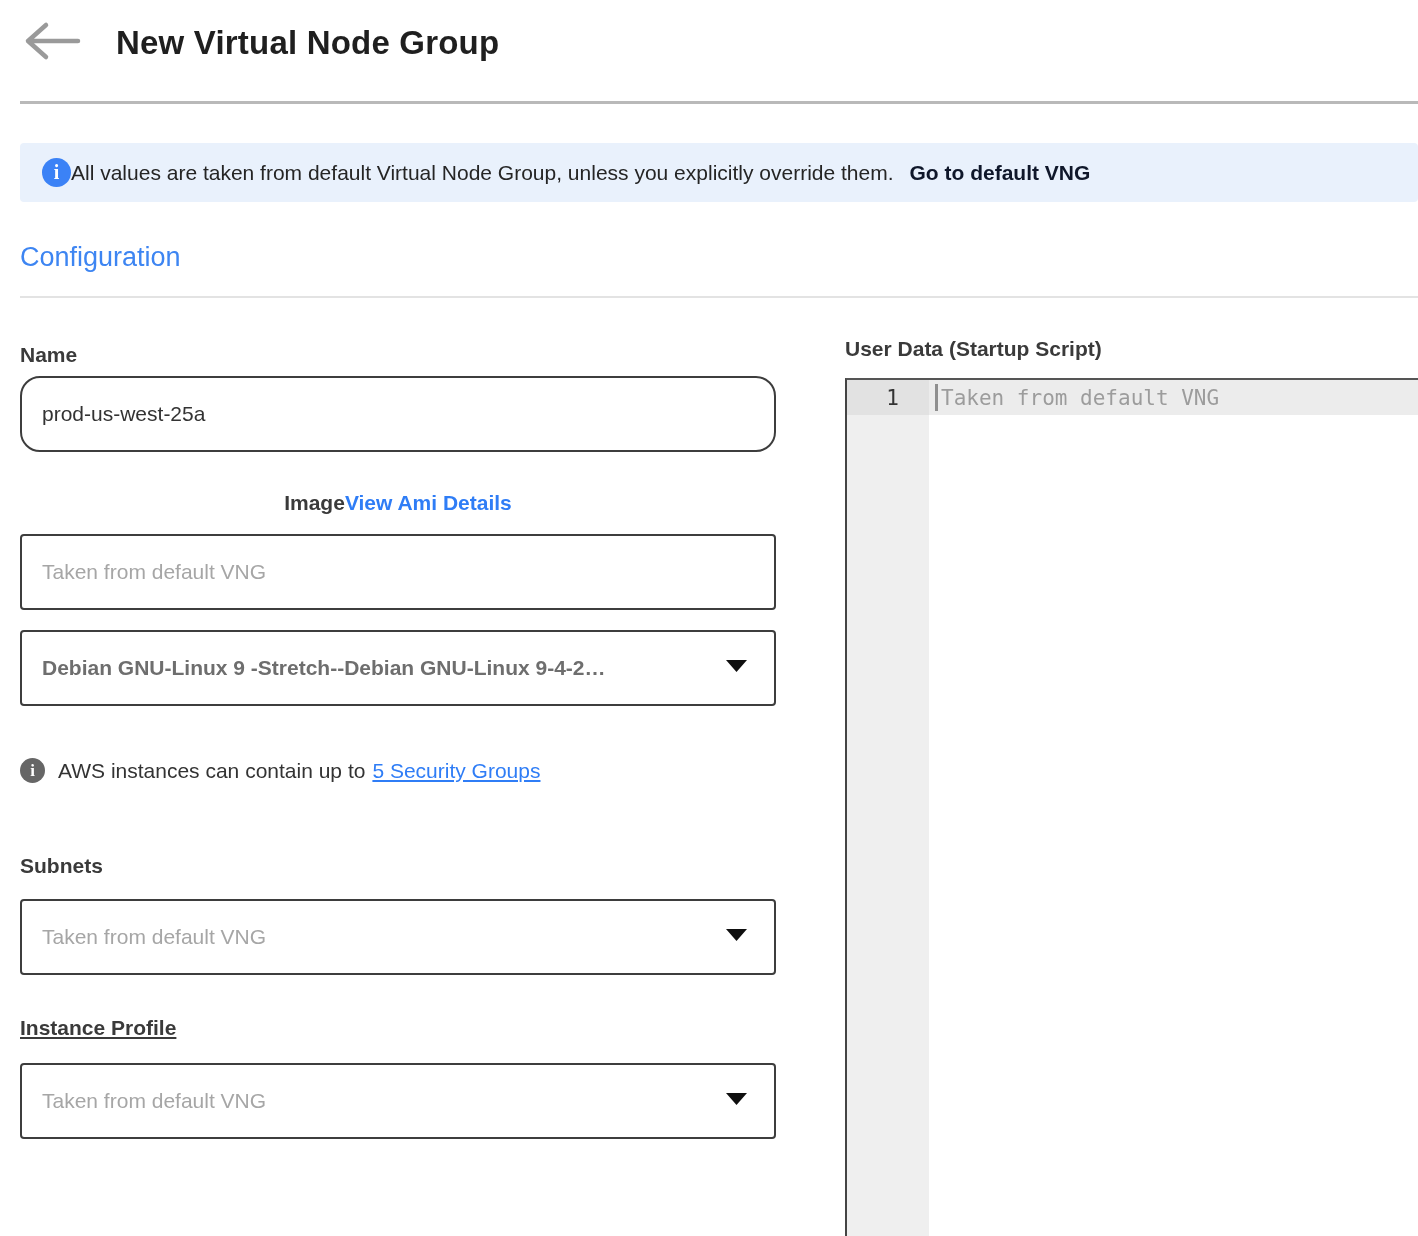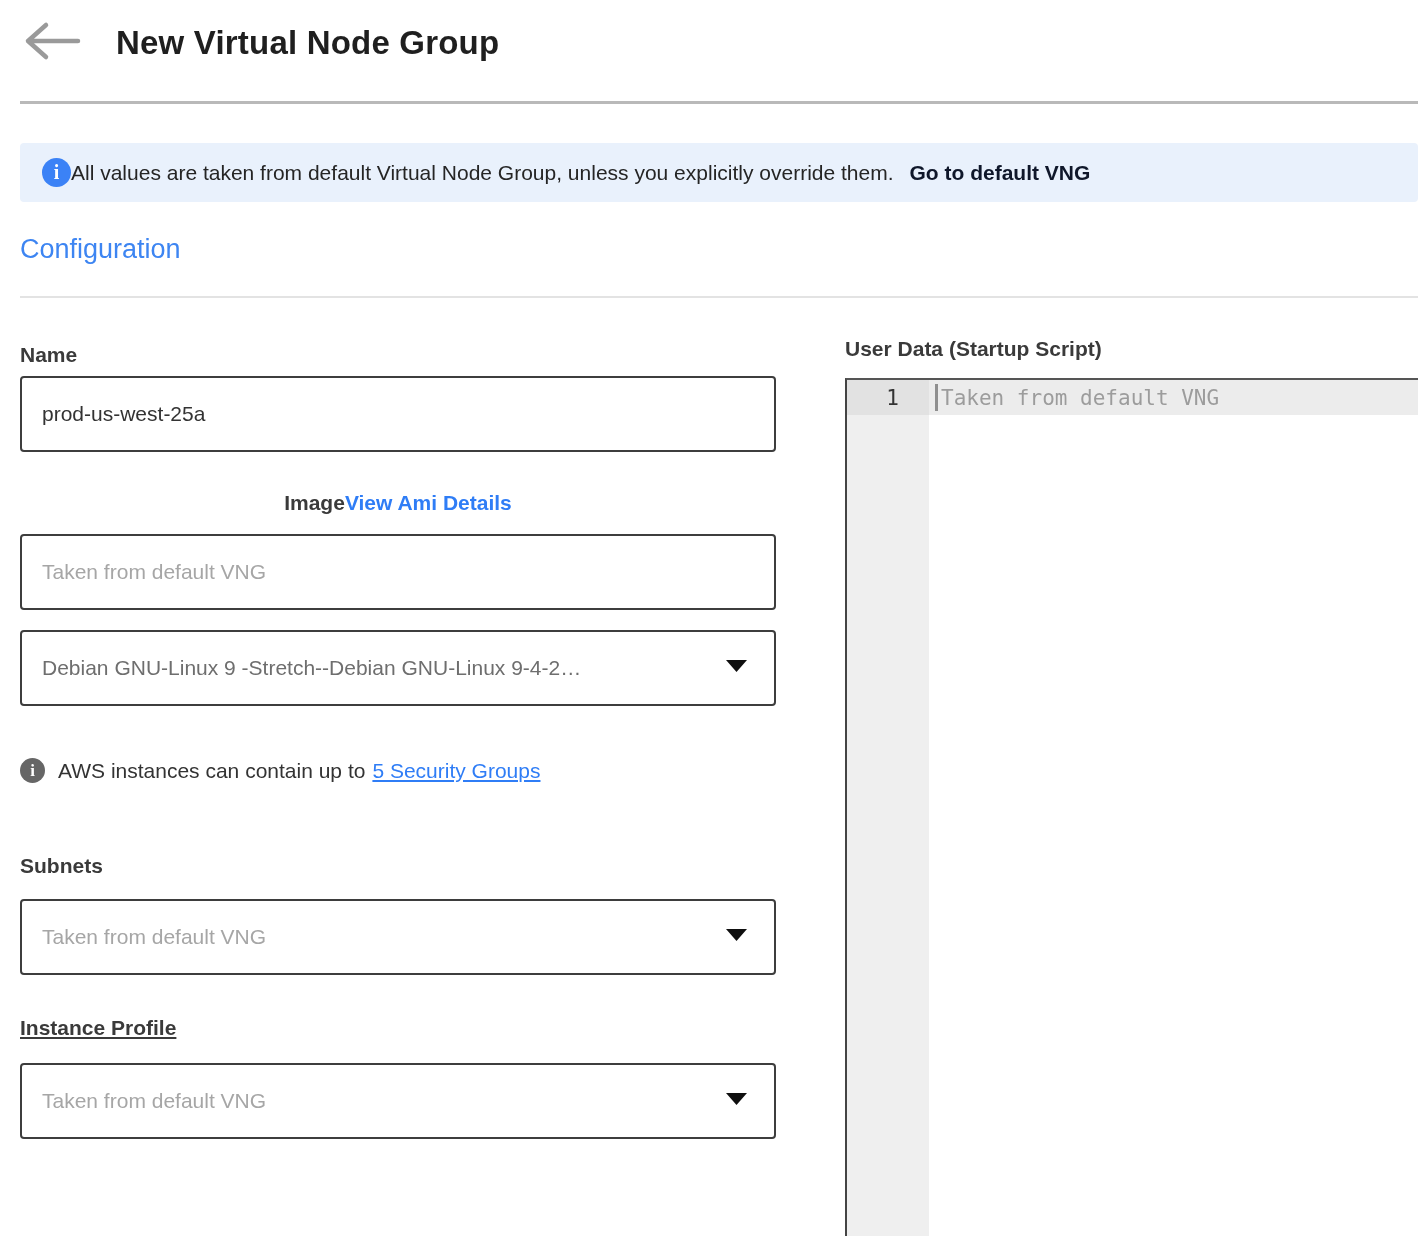--- a/index.html
+++ b/index.html
@@ -39,21 +39,21 @@
     display: flex; align-items: center; justify-content: center; flex: none;
   }
   .banner-text { font-size: 21px; color: #252525; }
   .banner-link {
     margin-left: 16px; font-size: 21px; font-weight: 600;
     color: #0f172a; text-decoration: none; cursor: pointer; white-space: nowrap;
   }
 
   
   .section-title {
-    position: absolute; top: 234px; left: 20px;
+    position: absolute; top: 242px; left: 20px;
     font-size: 27px; font-weight: 400; color: #3d85f2;
   }
   .rule-section {
     position: absolute; top: 296px; left: 20px; right: 0;
     height: 2px; background: #e3e3e3;
   }
 
   
   .columns {
     position: absolute; top: 300px; left: 0; right: 0; bottom: 0;
@@ -84,25 +84,25 @@
     padding: 0 26px 0 20px; cursor: pointer;
   }
   .select .select-value {
     font-size: 21px; white-space: nowrap; overflow: hidden; min-width: 0; margin-right: 14px;
   }
   .select .value-gray { color: #6e6e6e; }
   .select .value-placeholder { color: #a6a6a6; }
   .caret { flex: none; }
 
   .m-name-label   { margin-top: 42px; }
-  .m-name-input   { margin-top: 8px; }
+  .m-name-input   { margin-top: 8px; border-radius: 20px; }
   .m-image-row    { margin-top: 38px; }
   .m-image-input  { margin-top: 18px; }
   .m-sg-row       { margin-top: 60px; }
-  .m-sg-select    { margin-top: 20px; }
+  .m-sg-select    { margin-top: 20px; font-weight: bold; }
   .m-info-row     { margin-top: 52px; }
   .m-subnets-label{ margin-top: 70px; }
   .m-subnets-select{ margin-top: 20px; }
   .m-ip-label     { margin-top: 40px; text-decoration: underline; }
   .m-ip-select    { margin-top: 22px; }
 
   .info-row { display: flex; align-items: center; font-size: 21px; color: #333; }
   .info-badge-gray {
     width: 25px; height: 25px; border-radius: 50%;
     background: #666; color: #fff;

